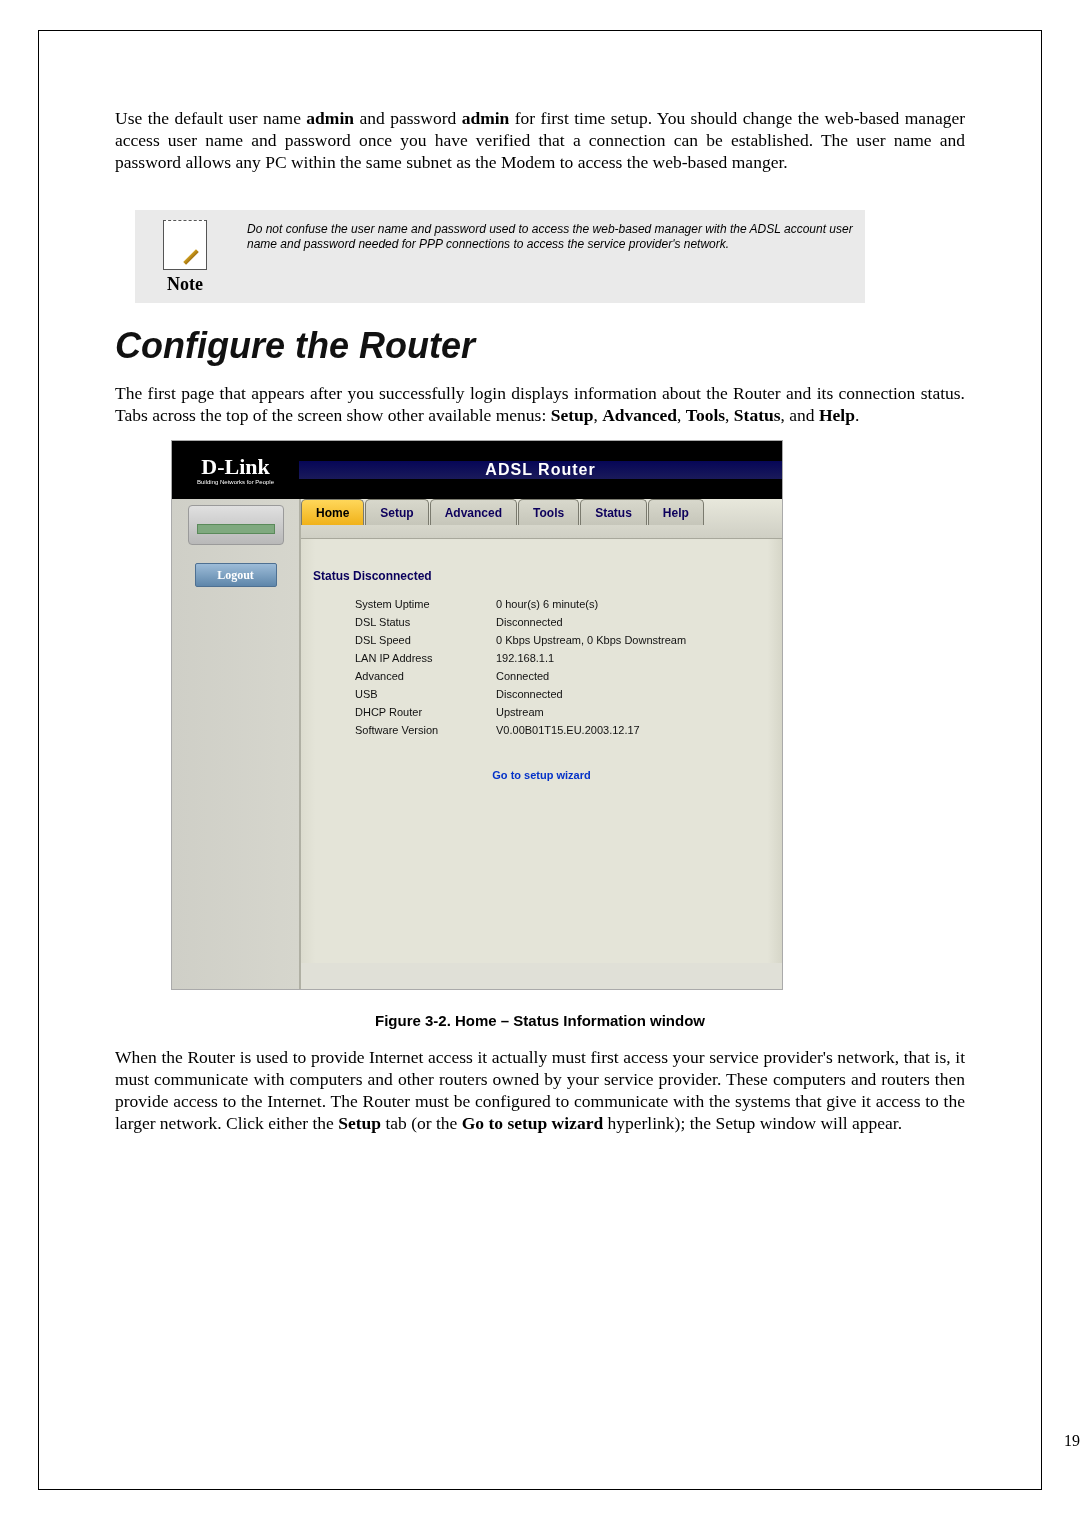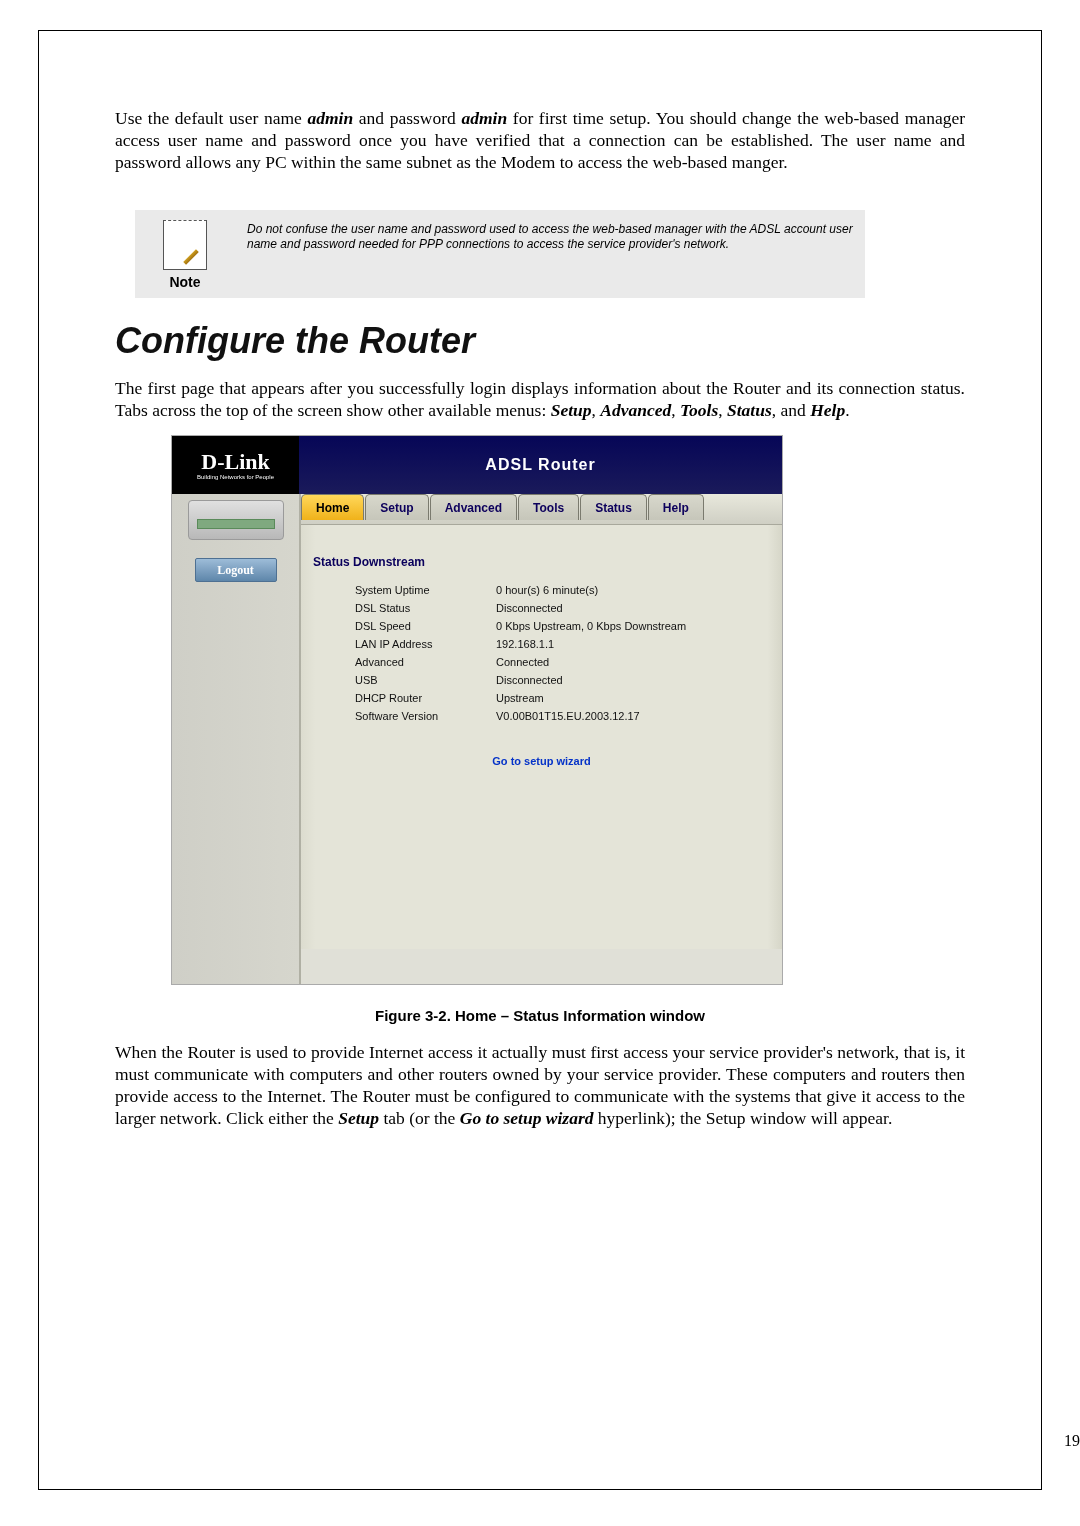--- a/index.html
+++ b/index.html
@@ -25,21 +25,21 @@
     top: 108px;
     width: 850px;
   }
   .para {
     font-size: 17.5px;
     line-height: 1.25;
     color: #000;
     text-align: justify;
     margin: 0 0 14px 0;
   }
-  .para b { font-weight: bold; font-style: italic; }
+  .para b { font-weight: bold; }
 
   .note-box {
     display: flex;
     align-items: flex-start;
     background: #eaeaea;
     margin-top: 36px;
     padding: 10px 12px 8px 0;
     width: 730px;
     margin-left: 20px;
   }
@@ -69,23 +69,23 @@
     content: "";
     position: absolute;
     width: 18px;
     height: 4px;
     background: linear-gradient(#d0a020, #a07010);
     transform: rotate(-45deg);
     left: -2px;
     top: 8px;
   }
   .note-caption {
-    font-family: Liberation Sans, sans-serif;
-    font-weight: bold;
-    font-size: 14px;
+    font-family: Liberation Serif, serif;
+    font-weight: bold;
+    font-size: 18px;
     margin-top: 4px;
   }
   .note-text {
     flex: 1;
     font-family: Arial, Helvetica, sans-serif;
     font-style: italic;
     font-size: 12px;
     line-height: 1.3;
     padding-left: 18px;
     padding-top: 2px;
@@ -107,20 +107,21 @@
     margin: 10px 0 0 56px;
     background: #cfd0c8;
     border: 1px solid #aaa;
     position: relative;
     font-family: Arial, Helvetica, sans-serif;
   }
   .router-header {
     display: flex;
     height: 58px;
     background: #000;
+    align-items: center;
   }
   .brand-cell {
     width: 127px;
     background: #000;
     display: flex;
     flex-direction: column;
     align-items: center;
     justify-content: center;
   }
   .brand-logo {
@@ -192,21 +193,21 @@
   }
   .main {
     flex: 1;
     background: #e0e0d7;
     min-height: 490px;
     border-left: 2px solid #b0b0a4;
   }
   .tabs {
     display: flex;
     background: linear-gradient(#e8e8dc, #cfcfc4);
-    height: 31px;
+    height: 40px;
     border-bottom: 1px solid #a8a89c;
   }
   .tab {
     height: 26px;
     padding: 0 14px;
     border: 1px solid #7a7a6e;
     border-bottom: none;
     border-top-left-radius: 5px;
     border-top-right-radius: 5px;
     margin-right: 1px;
@@ -323,21 +324,21 @@
       <div class="main">
         <div class="tabs">
           <div class="tab active">Home</div>
           <div class="tab">Setup</div>
           <div class="tab">Advanced</div>
           <div class="tab">Tools</div>
           <div class="tab">Status</div>
           <div class="tab">Help</div>
         </div>
         <div class="main-inner">
-          <div class="section-title">Status Downstream</div>
+          <div class="section-title">Status Disconnected</div>
           <div class="info-table">
             <div class="info-row">
                 <div class="info-label">System Uptime</div>
                 <div class="info-value">0 hour(s) 6 minute(s)</div>
               </div>
             <div class="info-row">
                 <div class="info-label">DSL Status</div>
                 <div class="info-value">Disconnected</div>
               </div>
             <div class="info-row">

